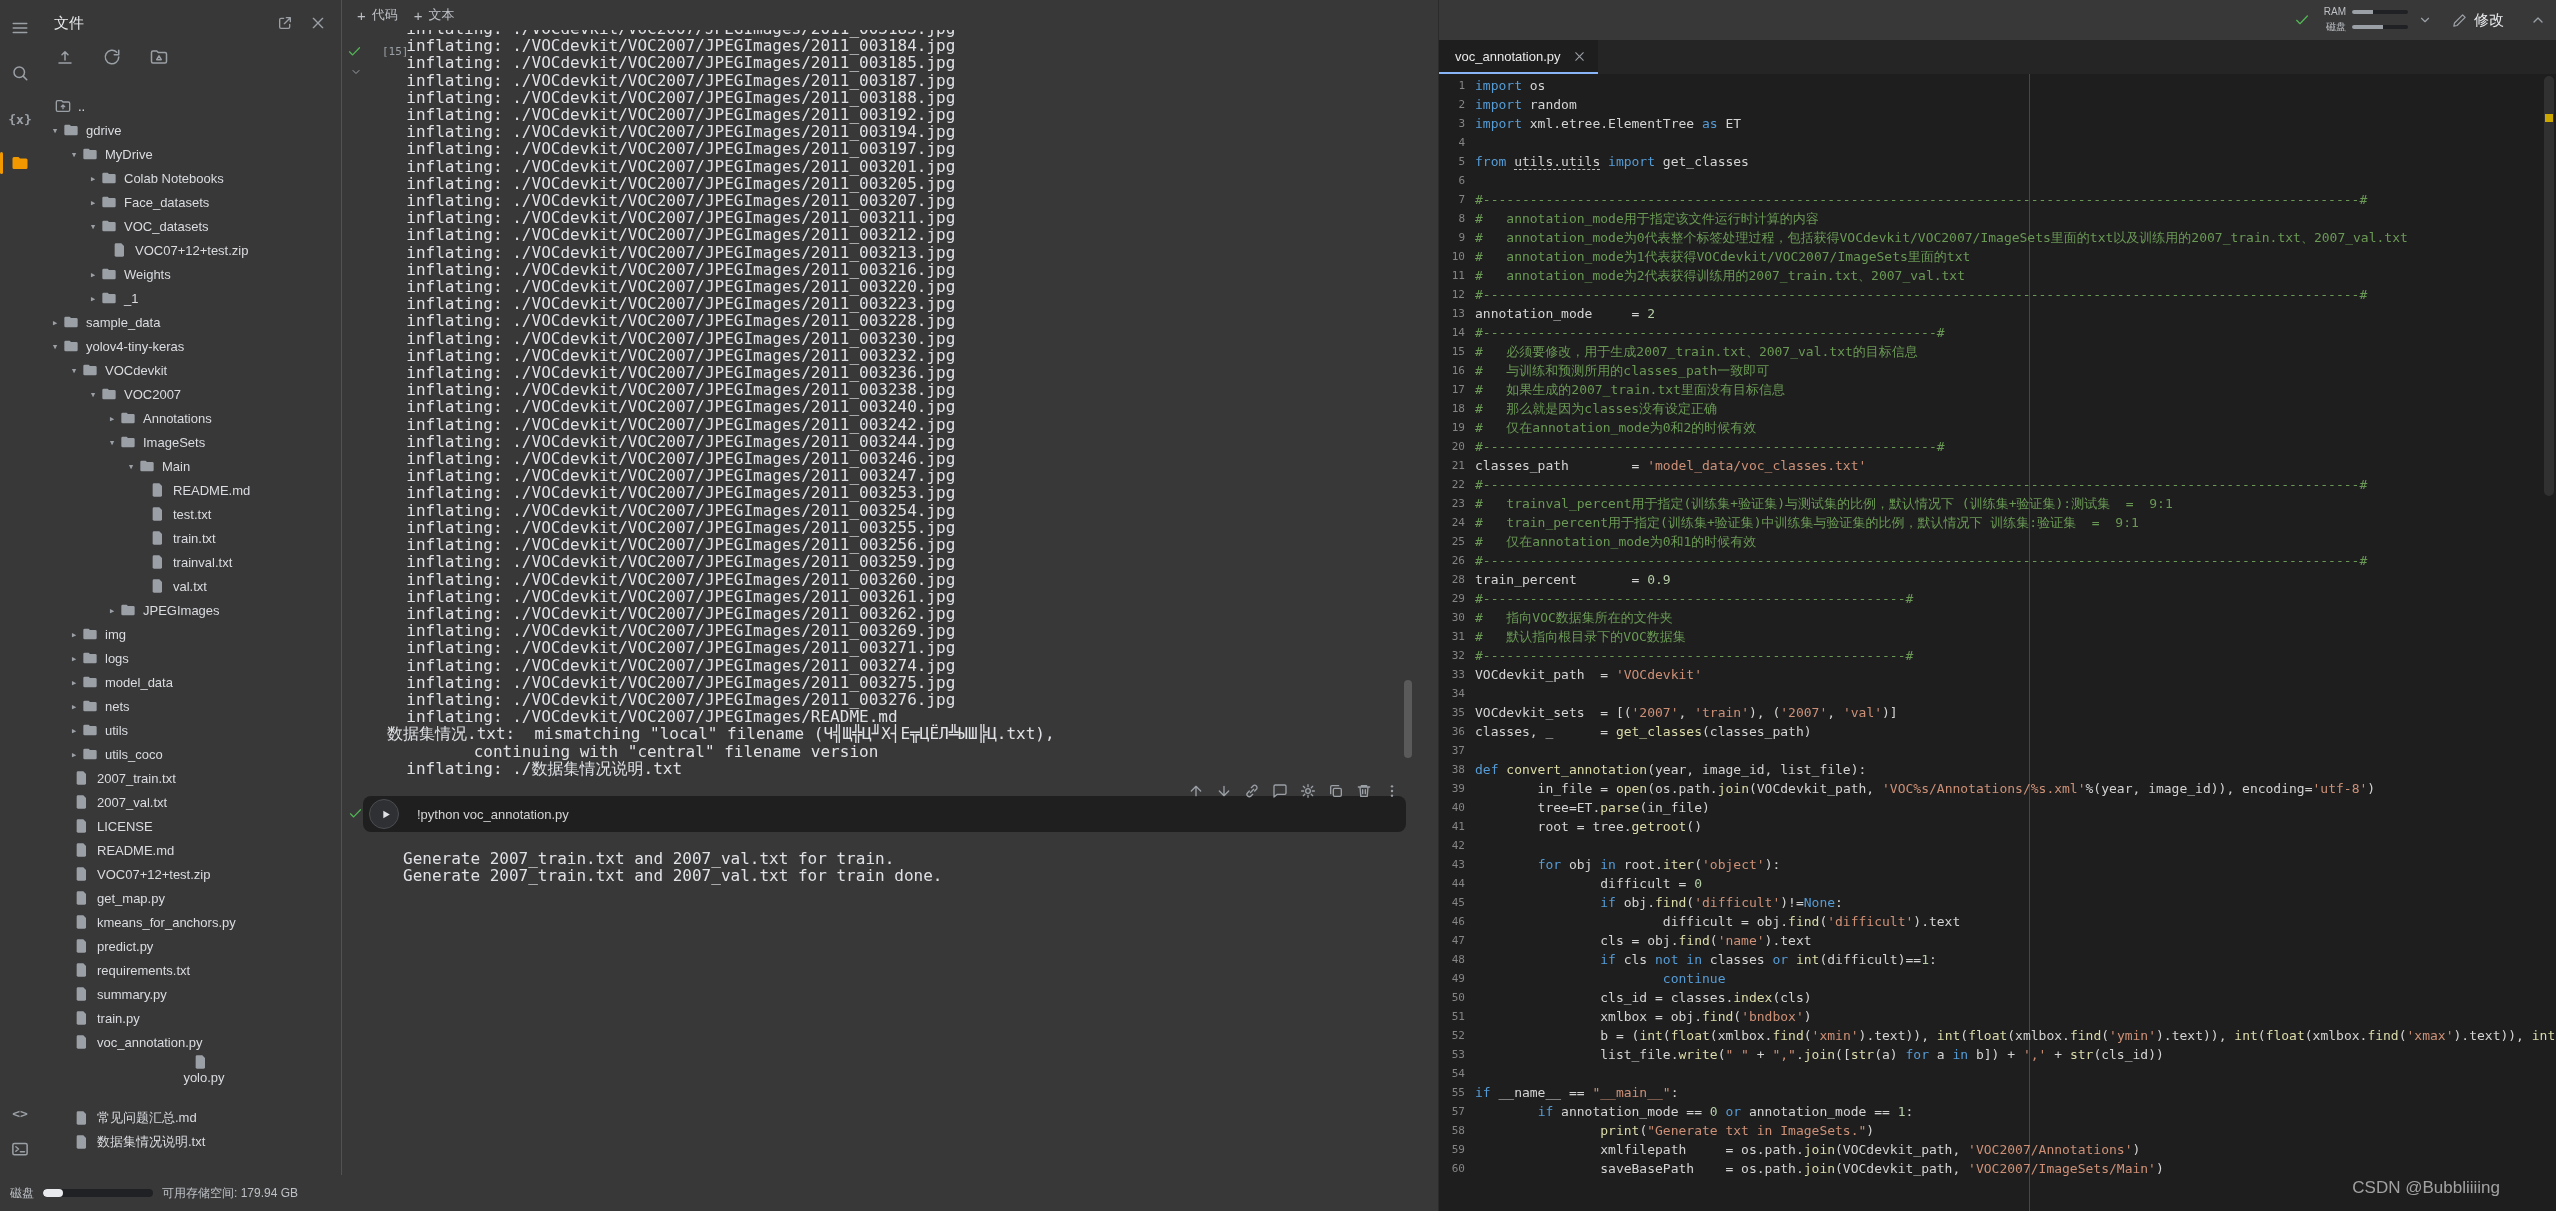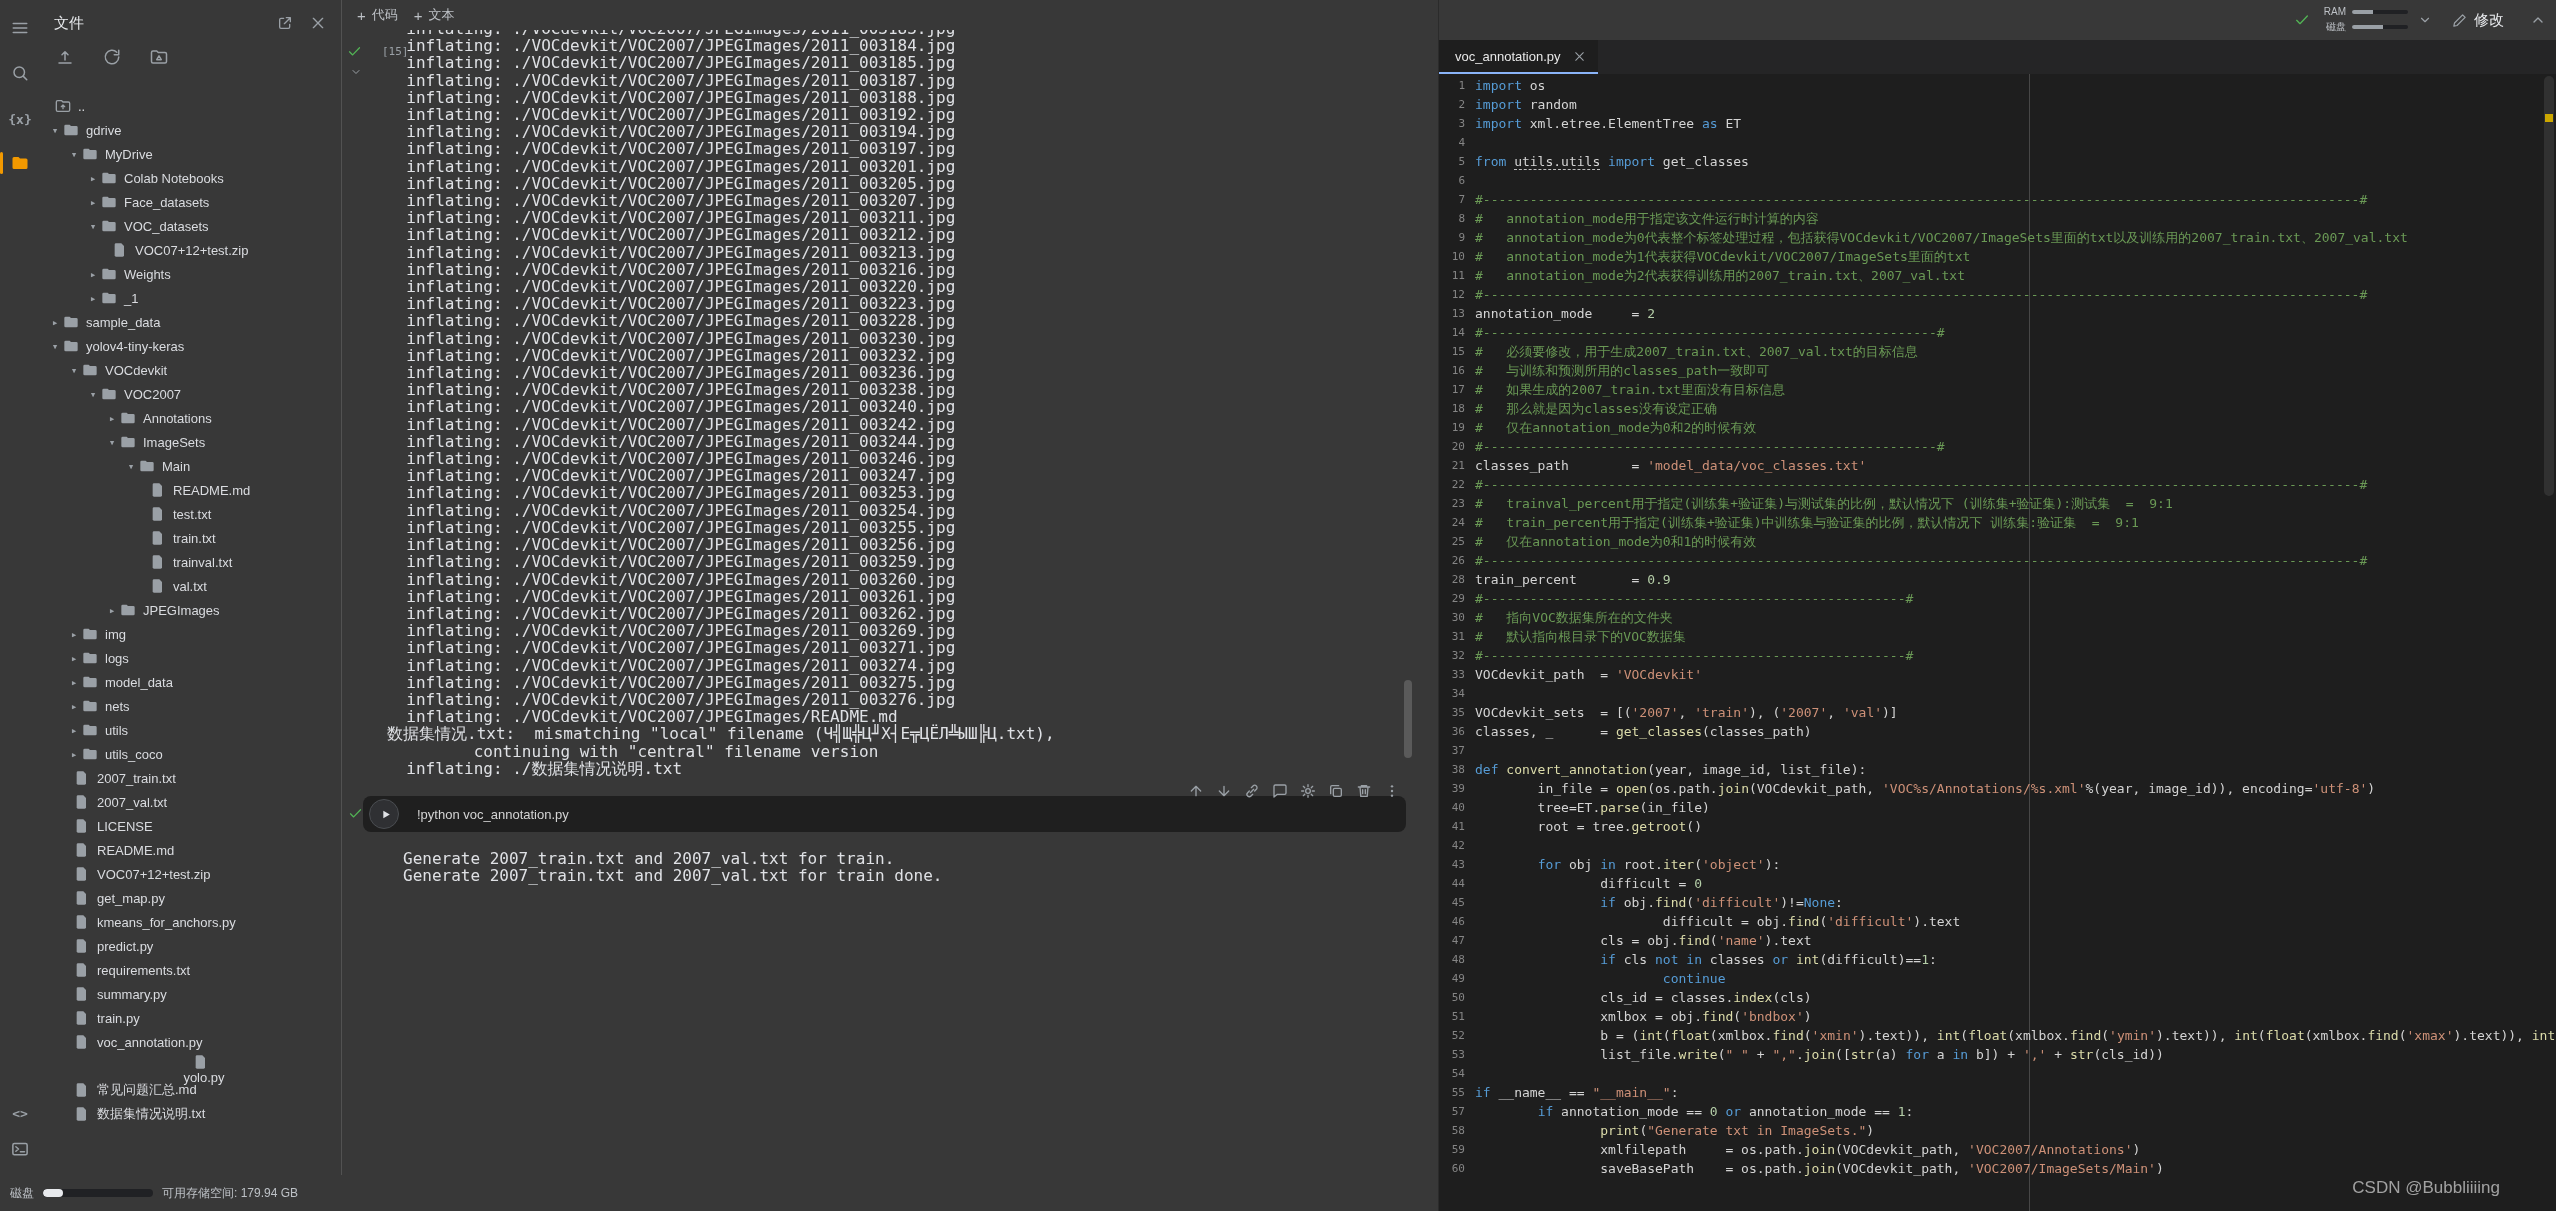--- a/index.html
+++ b/index.html
@@ -526,21 +526,21 @@
         </div>
         <div class="tree-row" style="padding-left: 27px; flex-direction: column;">
           <span class="caret" style="width: 6px;"></span>
           <span class="ticon">
             <svg viewBox="0 0 24 24" fill="currentColor">
               <path d="M6 2h8l4 4v14a2 2 0 0 1-2 2H6a2 2 0 0 1-2-2V4a2 2 0 0 1 2-2z"></path>
             </svg>
           </span>
           <span>yolo.py</span>
         </div>
-        <div class="tree-row" style="padding-left: 27px;">
+        <div class="tree-row" style="padding-left: 27px; margin-top: 28px;">
           <span class="caret" style="width: 6px;"></span>
           <span class="ticon">
             <svg viewBox="0 0 24 24" fill="currentColor">
               <path d="M6 2h8l4 4v14a2 2 0 0 1-2 2H6a2 2 0 0 1-2-2V4a2 2 0 0 1 2-2z"></path>
             </svg>
           </span>
           <span>常见问题汇总.md</span>
         </div>
         <div class="tree-row" style="padding-left: 27px;">
           <span class="caret" style="width: 6px;"></span>

